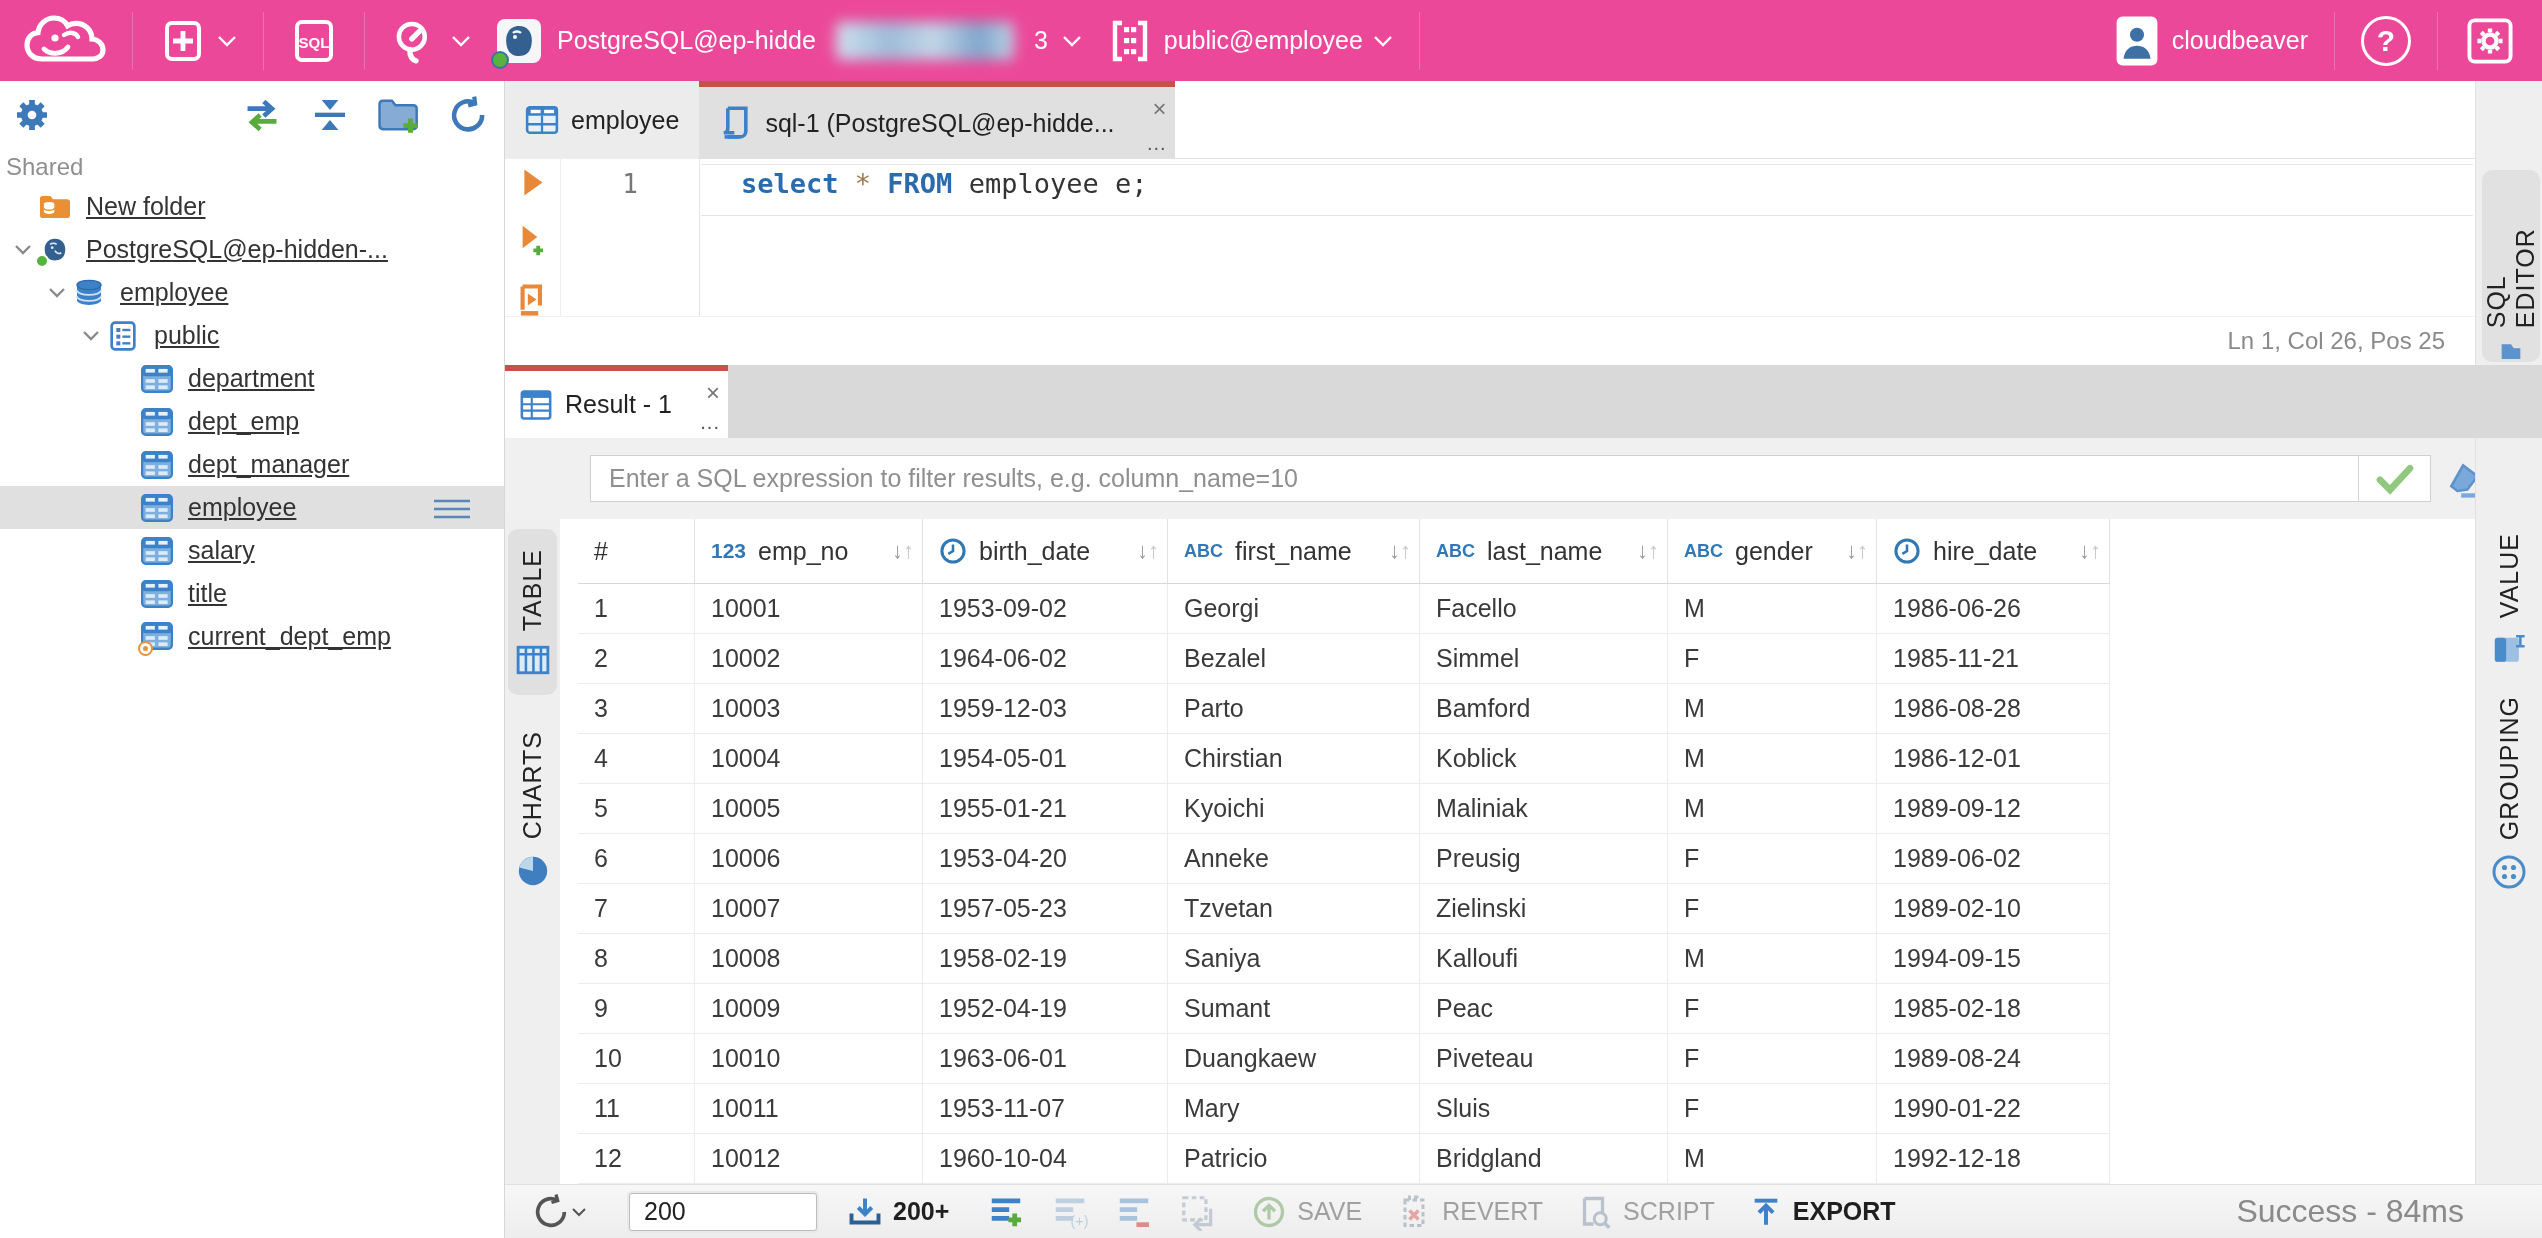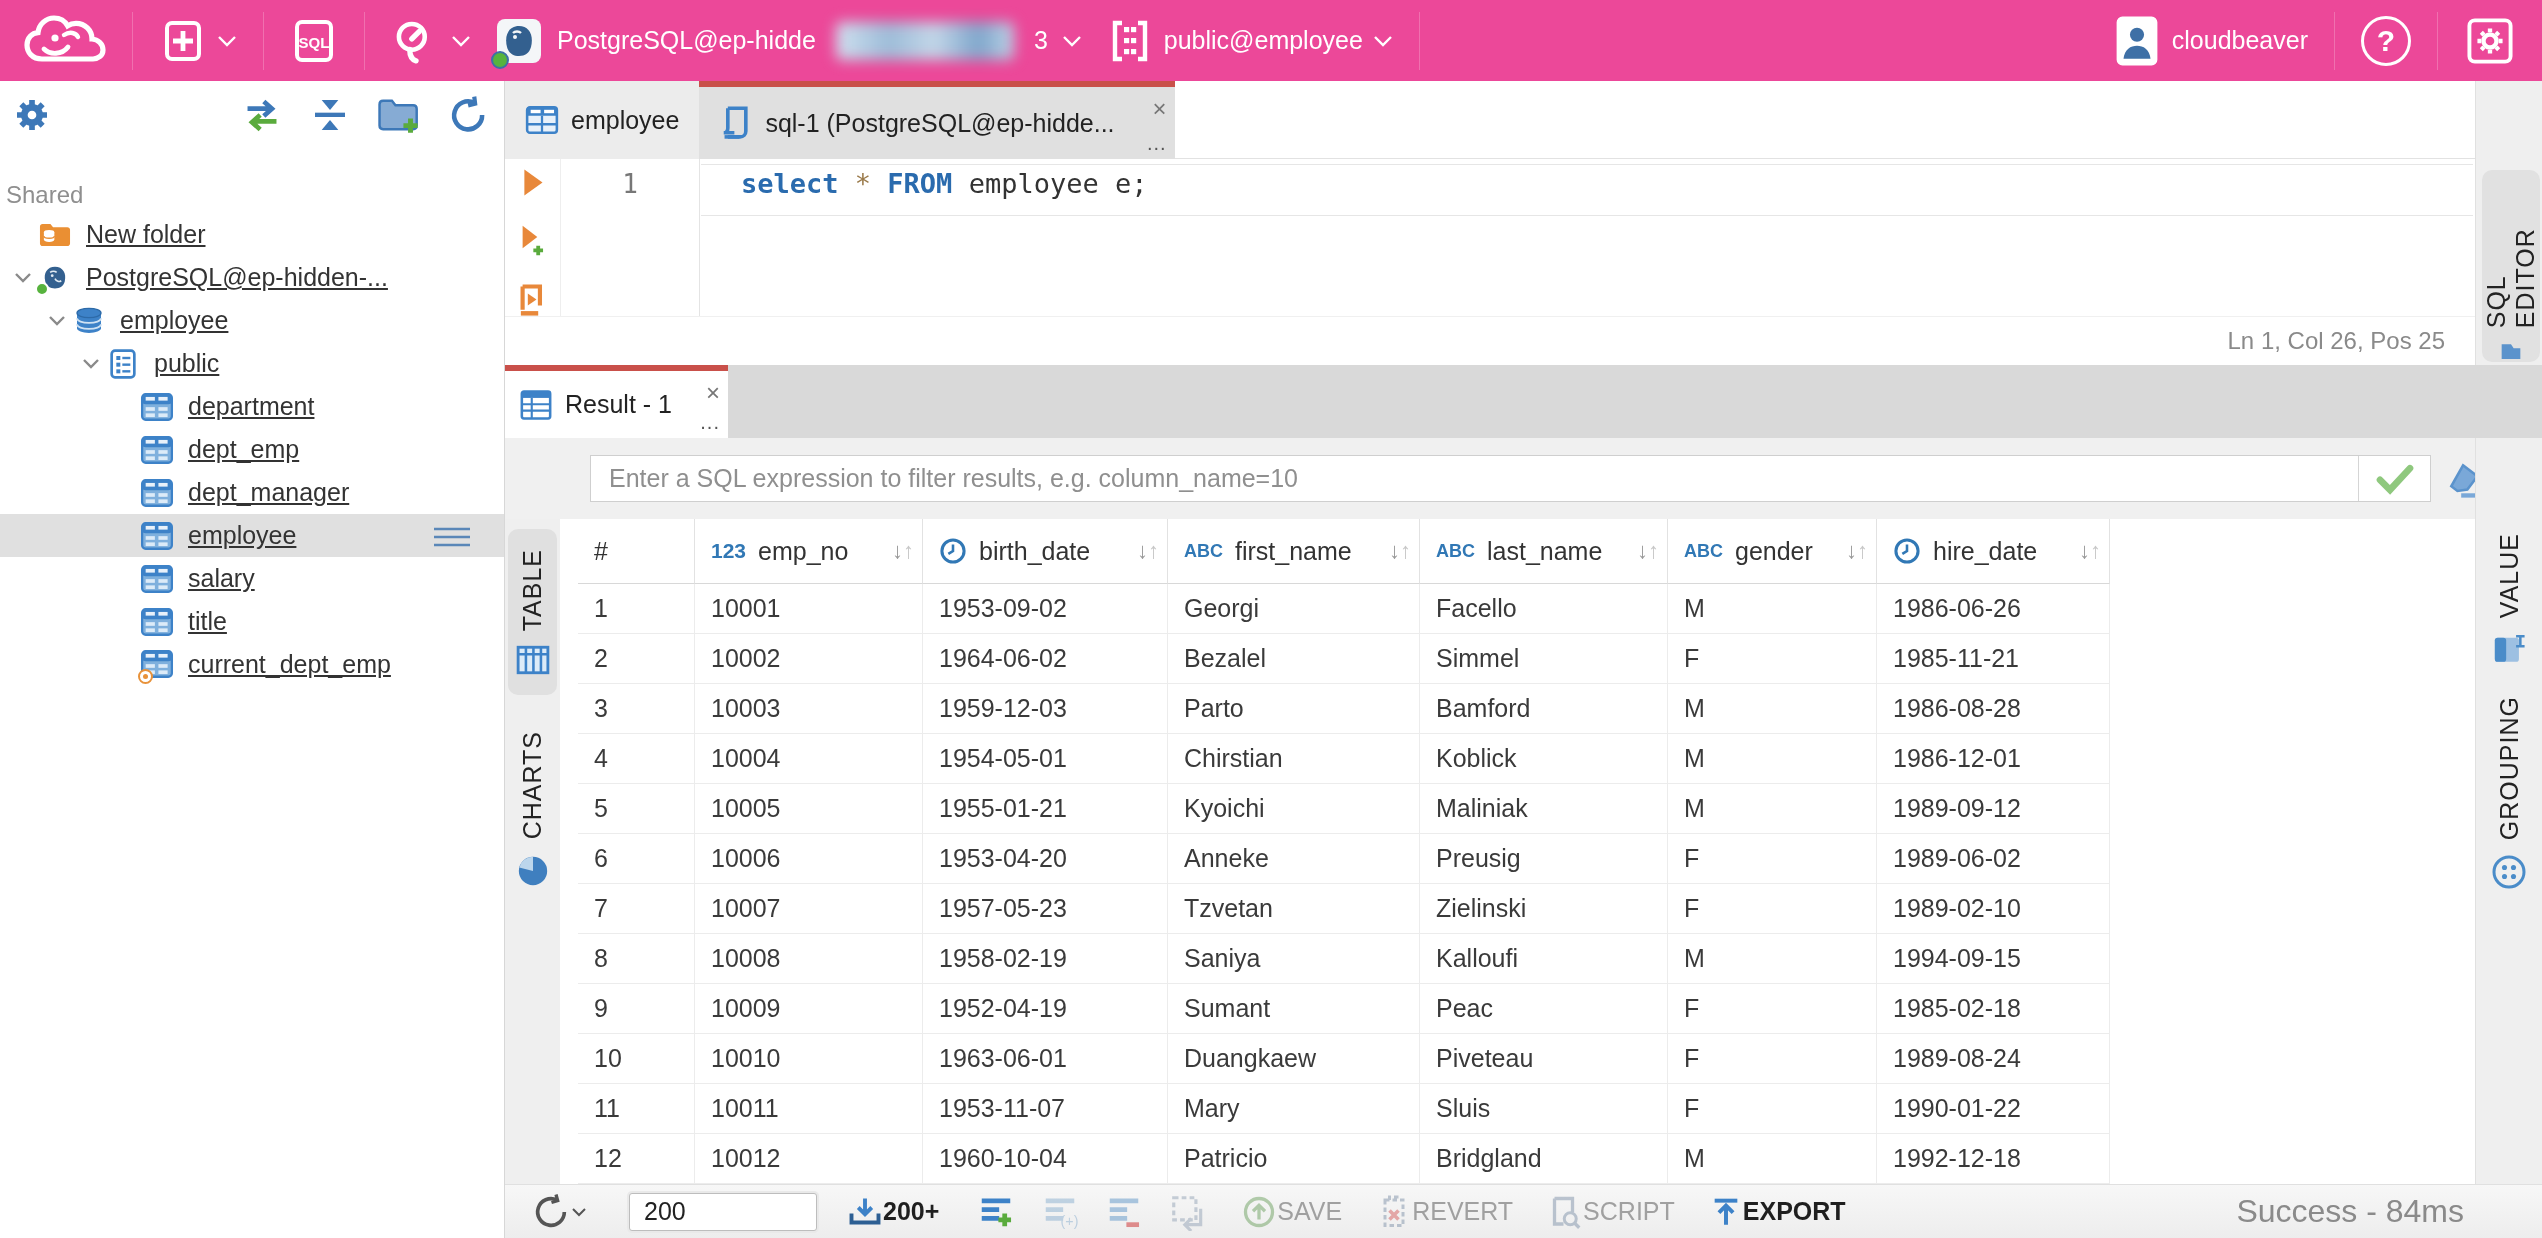--- a/index.html
+++ b/index.html
@@ -13,21 +13,21 @@
   .chev { width:20px; height:12px; }
   .blurred { width:178px; height:38px; border-radius:6px; margin:0 6px;
      background:linear-gradient(90deg,#cfe0ef 0%,#9dbcd8 30%,#c3d6e8 55%,#7fa6cb 80%,#bcd2e6 100%);
      filter:blur(7px); }
   #tb-right { margin-left:auto; display:flex; align-items:center; }
 
   
   #sidebar { position:absolute; left:0; top:81px; width:505px; height:1157px; background:#fff; border-right:1px solid #d7d7d7; }
   #sb-toolbar { position:relative; height:64px; }
   .sb-tools { position:absolute; right:14px; top:14px; display:flex; gap:26px; align-items:center; }
-  #shared-label { color:#8f8f8f; font-size:24px; padding:8px 0 4px 6px;margin-top:28px; }
+  #shared-label { color:#8f8f8f; font-size:24px; padding:8px 0 4px 6px; }
   .tree-item { display:flex; align-items:center; height:43px; font-size:25px; color:#333; cursor:pointer; position:relative;text-decoration:underline; }
   .tree-item.selected { background:#e0e0e0; }
   .t-exp { width:30px; display:flex; justify-content:center; align-items:center; flex:none; }
   .t-icon { width:34px; height:30px; margin-right:14px; flex:none; display:flex; align-items:center; justify-content:center; }
   .t-burger { position:absolute; right:32px; top:11px; }
 
   
   #tabbar { position:absolute; left:505px; top:81px; width:1970px; height:78px; background:#fff; border-bottom:1px solid #e2e2e2; display:flex; }
   .etab { display:flex; align-items:center; gap:12px; padding:0 20px; font-size:25px; color:#222; height:78px; cursor:pointer; position:relative; }
   .etab.plain { background:#ececec; }
@@ -81,21 +81,21 @@
   #right-strip-top { position:absolute; left:2475px; top:81px; width:67px; height:284px; background:#efefef; border-left:1px solid #e0e0e0; }
   #right-strip-bot { position:absolute; left:2475px; top:438px; width:67px; height:746px; background:#efefef; border-left:1px solid #e0e0e0; }
   #rtab-gray-ext { position:absolute; left:2475px; top:365px; width:67px; height:73px; background:#d9d9d9; }
   #sqled-tab { position:absolute; left:6px; top:89px; width:58px; height:192px; background:#e1e1e1; border-radius:10px; display:flex; flex-direction:column; align-items:center; justify-content:center; gap:12px; cursor:pointer; }
   .rside-tab { display:flex; flex-direction:column; align-items:center; gap:14px; margin-top:60px; cursor:pointer; }
 
   
   #footer { position:absolute; left:505px; top:1184px; width:2037px; height:54px; background:linear-gradient(#f7f7f7,#ededed); border-top:1px solid #e0e0e0; display:flex; align-items:center; }
   .f-ico { display:flex; align-items:center; margin-left:26px; cursor:pointer; }
   #fetch-input { width:188px; height:38px; border:1px solid #bdbdbd; border-radius:3px; font-size:25px; padding:0 14px; color:#222; margin-left:42px; font-family:"Liberation Sans", sans-serif; outline:none; box-shadow:0 0 0 2px #e9e9e9; }
-  .f-btn { display:flex; align-items:center; gap:0; margin-left:34px; font-size:25px; color:#a0a0a0; cursor:pointer; white-space:nowrap; }
+  .f-btn { display:flex; align-items:center; gap:10px; margin-left:34px; font-size:25px; color:#a0a0a0; cursor:pointer; white-space:nowrap; }
   .f-btn.dark { color:#1f1f1f; }
   .f-bold { font-weight:bold; color:#1f1f1f; font-size:25px; }
   #exec-status { margin-left:auto; margin-right:78px; color:#8a8a8a; font-size:32px; }
 </style>
 </head>
 <body>
 
 <div id="topbar">
   <div class="tb-item" style="padding-left:24px">
     <svg width="82" height="60" viewBox="0 0 41 30">

